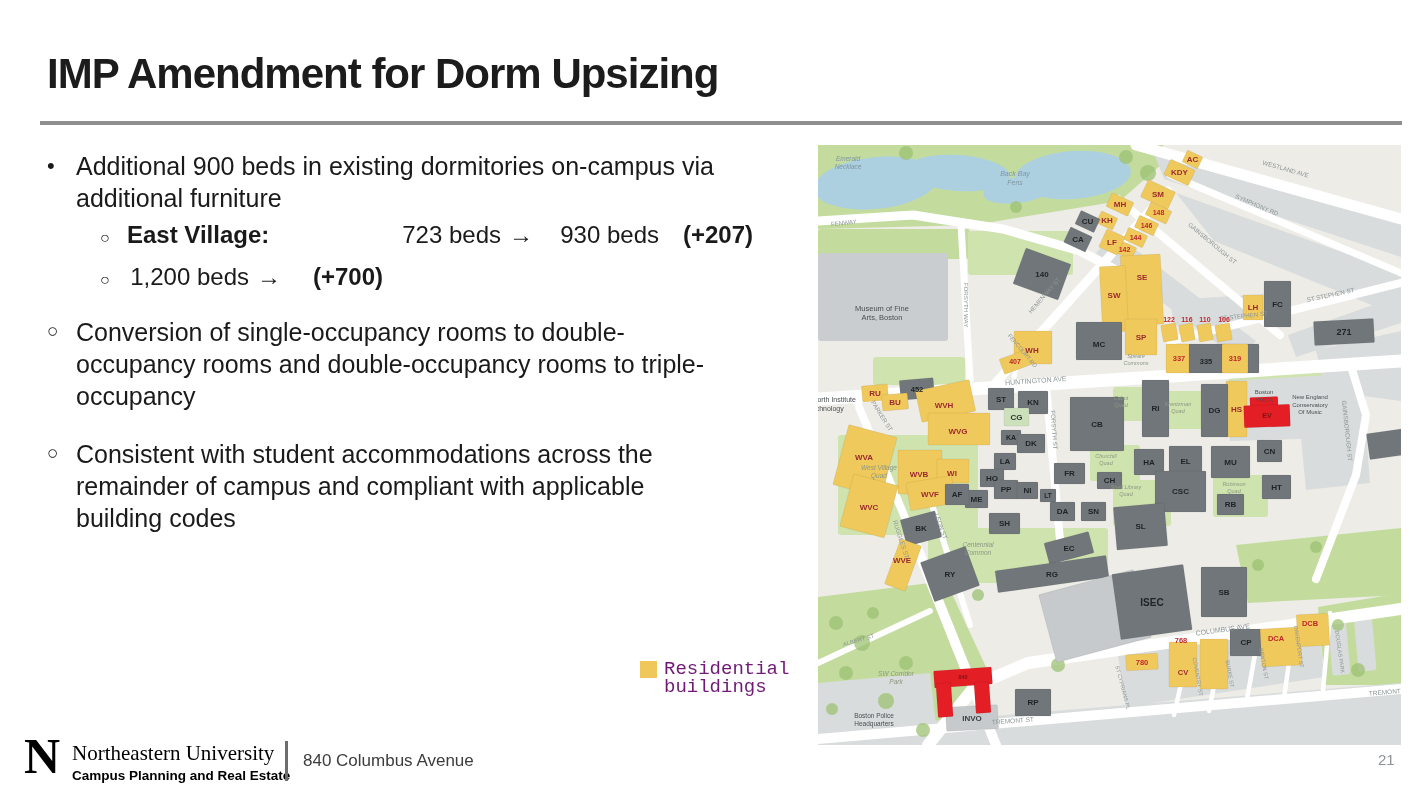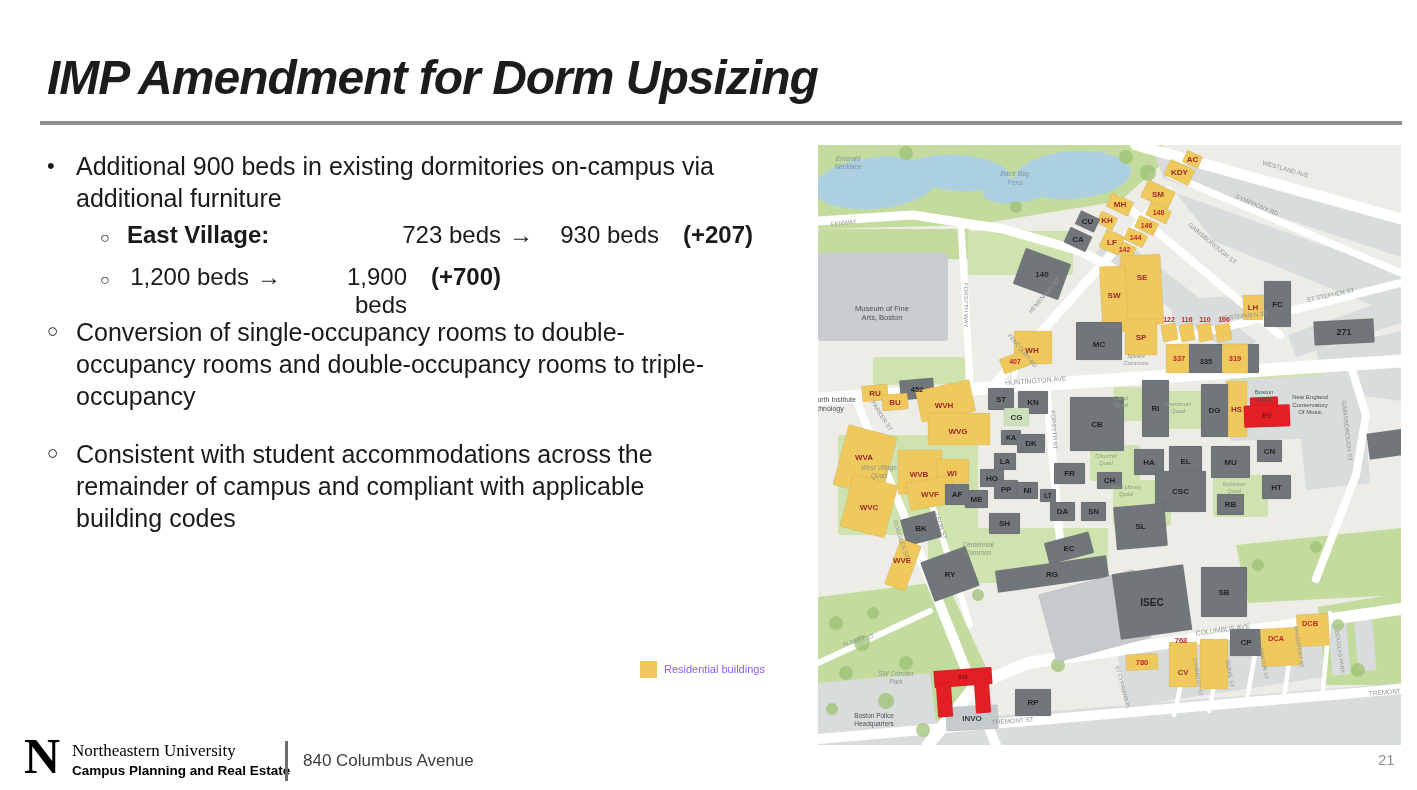--- a/index.html
+++ b/index.html
@@ -1,49 +1,49 @@
 <!DOCTYPE html>
 <html><head>
 <meta charset="utf-8">
 <style>
   * { margin:0; padding:0; box-sizing:border-box; }
   html,body { width:1417px; height:790px; background:#ffffff; overflow:hidden;
               font-family:"Liberation Sans", sans-serif; }
   .abs { position:absolute; }
 
-  .title { left:47px; top:50px; font-size:48px; font-weight:bold; color:#1c1c1c; letter-spacing:-1px;font-style:italic; }
+  .title { left:47px; top:50px; font-size:42px; font-weight:bold; color:#1c1c1c; letter-spacing:-1px; }
   .rule  { left:40px; top:121px; width:1362px; height:4px; background:#8f8f8f; }
 
   .bullet { display:flex; font-size:25px; color:#1a1a1a; line-height:32px; }
   .bullet .marker { width:29px; flex:0 0 29px; }
   .bullet .mdot   { font-size:22px; }
   .bullet .mcirc  { font-size:19px; position:relative; top:-1px; color:#222; }
   .bullet .btext  { width:660px; }
 
   .rows { left:100px; top:221px; }
   .dormrow { display:flex; align-items:baseline; font-size:24px; color:#1a1a1a; height:42px; }
   .dormrow .rmark  { width:27px; font-size:16px; color:#222; }
   .dormrow .rname  { width:252px; font-weight:bold; }
   .dormrow .rbefore{ width:122px; text-align:right; }
   .dormrow .rarrow { width:40px; text-align:center; }
   .dormrow .rafter { width:118px; text-align:right; }
   .dormrow .rdelta { margin-left:24px; font-weight:bold; }
 
   .legend { left:640px; top:660px; }
   .legend-item { display:flex; margin-bottom:13px; }
   .legend-swatch { width:17px; height:17px; flex:0 0 17px; margin-right:7px; margin-top:1px; }
-  .legend-label { font-size:11px; line-height:18px; color:#8b5cf6; width:160px; }
+  .legend-label { font-size:19px; line-height:18px; color:#701a75; width:160px;font-family:Liberation Mono, monospace; }
 
   .map-wrap { left:818px; top:145px; width:583px; height:600px;text-decoration:underline; }
   svg text { font-family:"Liberation Sans", sans-serif; }
 
   .footer-logo { left:24px; top:732px; font-family:"Liberation Serif", serif;
                  font-size:50px; font-weight:bold; color:#000; line-height:48px; }
   .footer-org  { left:72px; top:741px; }
-  .footer-org .l1 { font-family:"Liberation Serif", serif; font-size:17px; color:#000; }
+  .footer-org .l1 { font-family:"Liberation Serif", serif; font-size:21px; color:#000; }
   .footer-org .l2 { font-size:13.5px; font-weight:bold; color:#000; margin-top:2px; }
   .footer-div  { left:285px; top:741px; width:3px; height:40px; background:#6d6d6d; }
   .footer-addr { left:303px; top:751px; font-size:17px; color:#3d3d3d; }
   .page-num    { left:1378px; top:751px; font-size:15px; color:#8f9396;text-align:center; }
 </style>
 </head>
 <body>
 
 <div class="abs title">IMP Amendment for Dorm Upsizing</div>
 <div class="abs rule"></div>
@@ -59,21 +59,20 @@
     <span class="rname">East Village:</span>
     <span class="rbefore">723 beds</span>
     <span class="rarrow">→</span>
     <span class="rafter">930 beds</span>
     <span class="rdelta">(+207)</span>
   </div>
   <div class="dormrow">
     <span class="rmark">○</span>
     <span class="rbefore">1,200 beds</span>
     <span class="rarrow">→</span>
-    <span class="rafter">1,900 beds</span>
     <span class="rdelta">(+700)</span>
   </div>
 </div>
 
 <div class="abs bullet" style="left:47px; top:316px;">
   <span class="marker mcirc">○</span>
   <div class="btext">Conversion of single-occupancy rooms to double-occupancy rooms and double-occupancy rooms to triple-occupancy</div>
 </div>
 
 <div class="abs bullet" style="left:47px; top:438px;">

